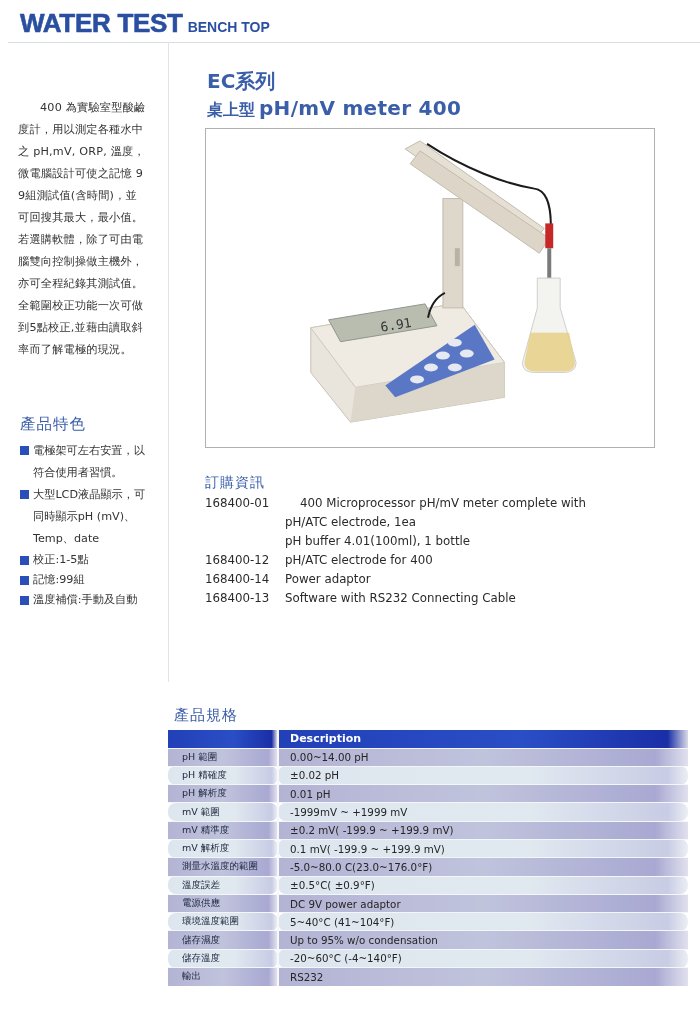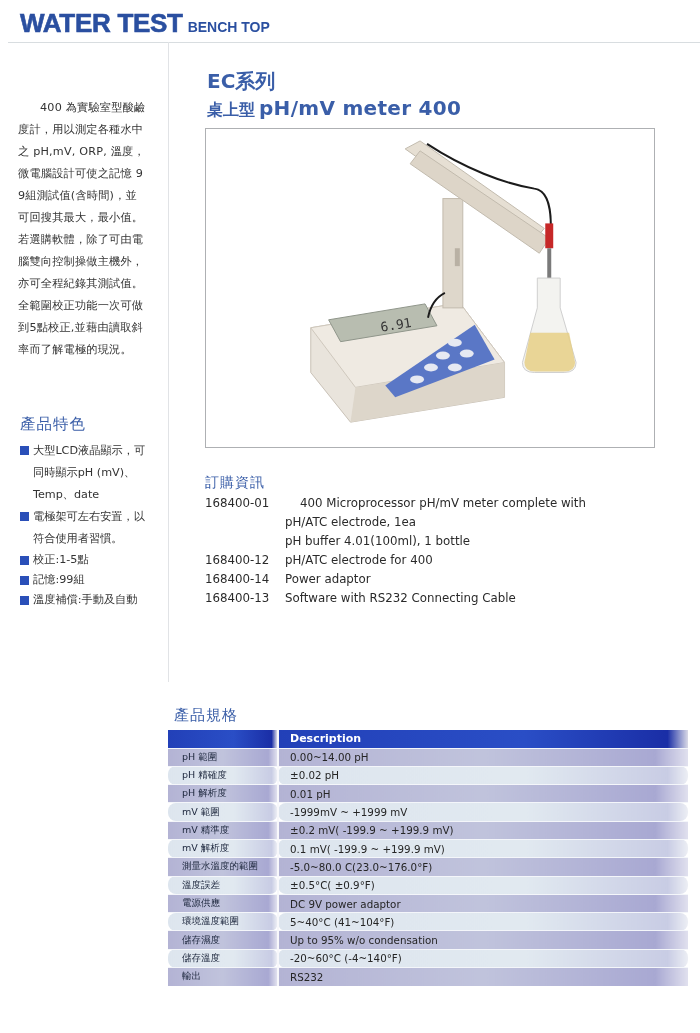--- a/index.html
+++ b/index.html
@@ -52,22 +52,22 @@
 </div>
 <div class="hline"></div>
 <div class="vline"></div>
 
 <div class="intro">
   <p>400 為實驗室型酸鹼度計，用以測定各種水中之 pH,mV, ORP, 溫度，微電腦設計可使之記憶 99組測試值(含時間)，並可回搜其最大，最小值。若選購軟體，除了可由電腦雙向控制操做主機外，亦可全程紀錄其測試值。全範圍校正功能一次可做到5點校正,並藉由讀取斜率而了解電極的現況。</p>
 </div>
 
 <div class="feat-title">產品特色</div>
 <ul class="feat-list">
+  <li><span class="bullet"></span><span>電極架可左右安置，以符合使用者習慣。</span></li>
   <li><span class="bullet"></span><span>大型LCD液晶顯示，可同時顯示pH (mV)、Temp、date</span></li>
-  <li><span class="bullet"></span><span>電極架可左右安置，以符合使用者習慣。</span></li>
   <li class="tight"><span class="bullet"></span><span>校正:1-5點</span></li>
   <li class="tight"><span class="bullet"></span><span>記憶:99組</span></li>
   <li class="tight"><span class="bullet"></span><span>溫度補償:手動及自動</span></li>
 </ul>
 
 <div class="ec">EC系列</div>
 <div class="model">
   <span class="zh">桌上型</span><span class="en">pH/mV meter 400</span>
 </div>
 

